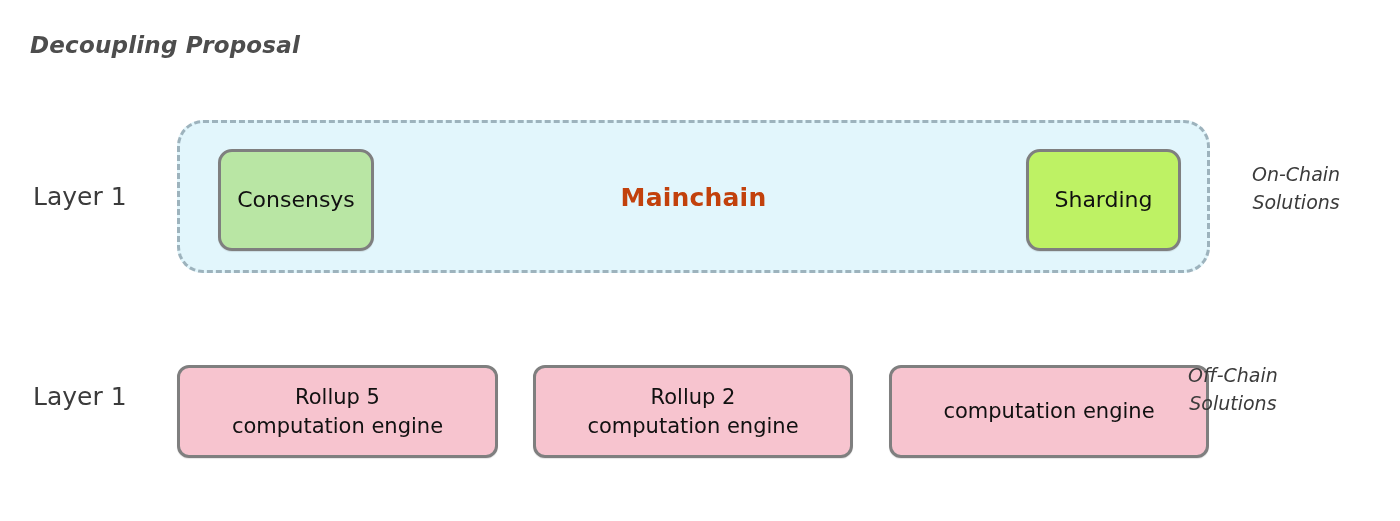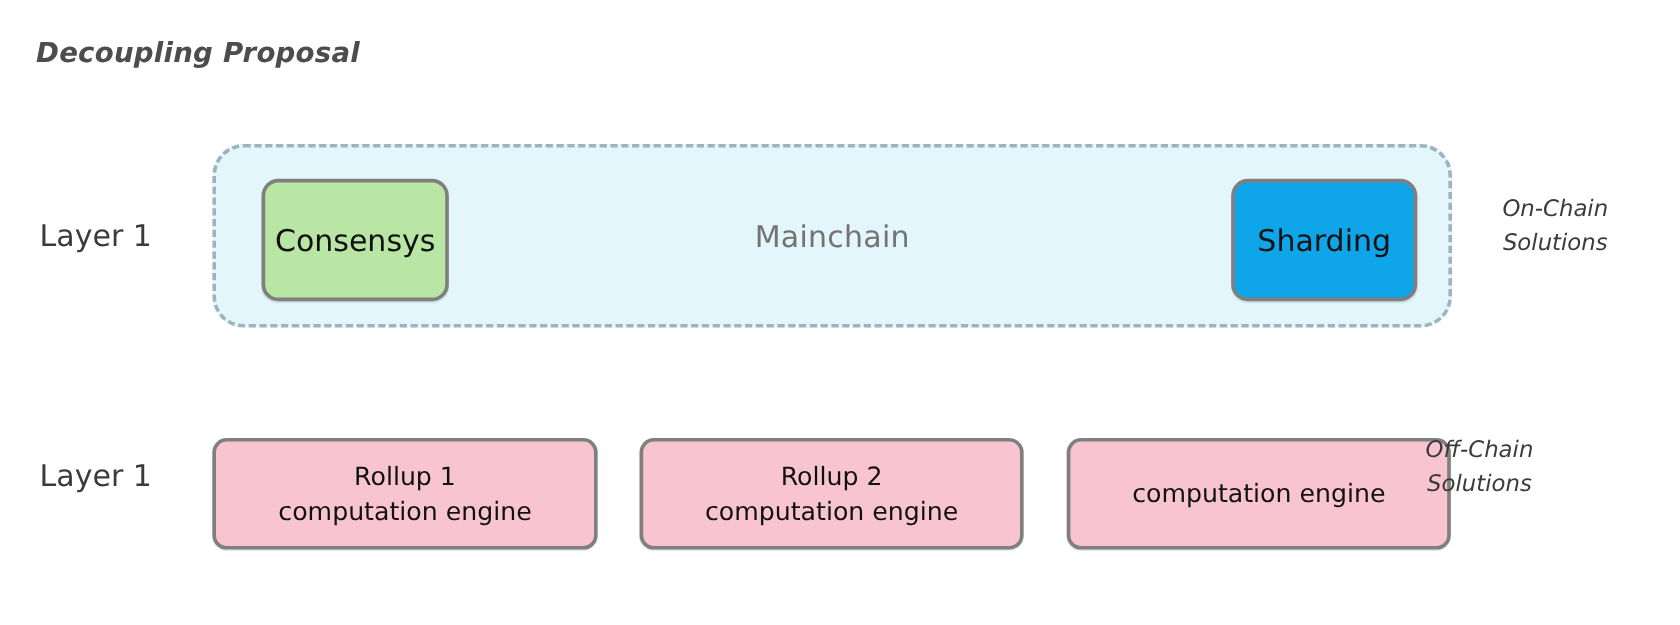--- a/index.html
+++ b/index.html
@@ -75,54 +75,54 @@
   
   .node {
     position: absolute;
     box-sizing: border-box;
     border: 3px solid #7f7f7f;
     border-radius: 12px;
     display: flex;
     align-items: center;
     justify-content: center;
     text-align: center;
-    font-size: 25px;
+    font-size: 22px;
     color: #111111;
     line-height: 1.32;
     box-shadow: 0 1px 1px rgba(0,0,0,0.10);
   }
 
   
   #node-consensys {
     left: 38px;
     top: 26px;
     width: 156px;
     height: 102px;
     background: #b9e6a4;
     border-radius: 14px;
   }
   #node-sharding {
     left: 846px;
     top: 26px;
     width: 155px;
     height: 102px;
-    background: #0ea5e9;
+    background: #bef264;
     border-radius: 14px;
   }
 
   
   .mainchain-text {
     position: absolute;
     left: 0;
     right: 0;
     top: 60px;
     text-align: center;
     font-size: 25px;
-    font-weight: normal;
-    color: #737373;
+    font-weight: bold;
+    color: #c2410c;
     letter-spacing: 0.2px;
   }
 
   
   .layer2-node {
     position: absolute;
     top: 365px;
     height: 93px;
     background: #f7c4cf;
     border: 3px solid #7f7f7f;
@@ -167,21 +167,21 @@
       <span>Sharding</span>
     </div>
   </div>
 
   <div class="side-label" id="label-onchain">
     <span class="line1">On-Chain</span>
     <span class="line2">Solutions</span>
   </div>
 
   <div class="layer2-node" id="node-rollup1">
-    <span class="node-line">Rollup 1</span>
+    <span class="node-line">Rollup 5</span>
     <span class="node-line">computation engine</span>
   </div>
 
   <div class="layer2-node" id="node-rollup2">
     <span class="node-line">Rollup 2</span>
     <span class="node-line">computation engine</span>
   </div>
 
   <div class="layer2-node" id="node-other">
     <span class="node-line">computation engine</span>

